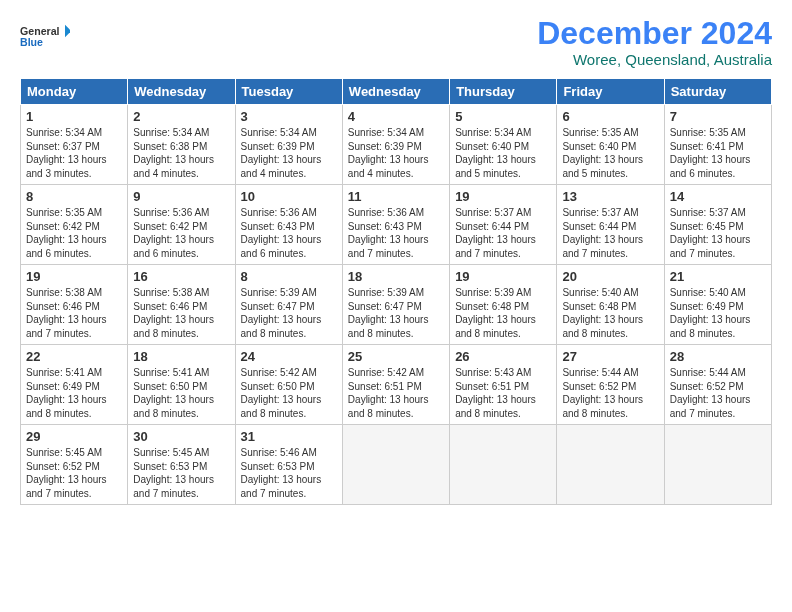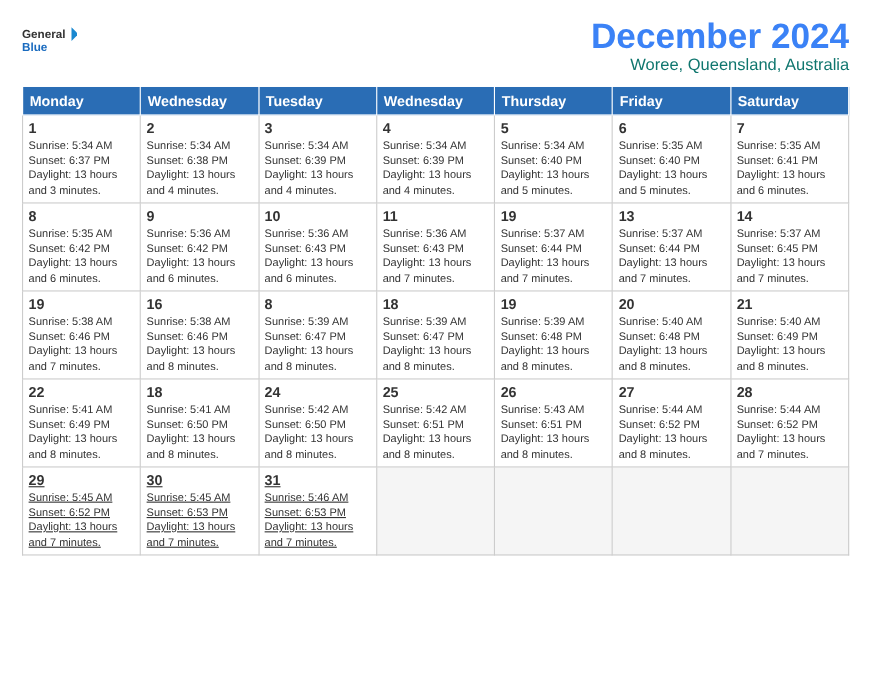--- a/index.html
+++ b/index.html
@@ -72,21 +72,20 @@
       display: block;
       margin-bottom: 2px;
     }
     .cell-text {
       font-size: 10px;
       line-height: 1.35;
       color: #333;
     }
     .last-row td {
       height: 70px;
-      text-decoration: underline;
     }
   </style>
 </head>
 <body>
 
 <div class="page">
   <div class="header">
     <div class="logo">
   <svg width="50" height="40" viewBox="0 0 80 40">
     <text x="0" y="18" font-size="17" font-weight="bold" fill="#333" font-family="Arial">General</text>

